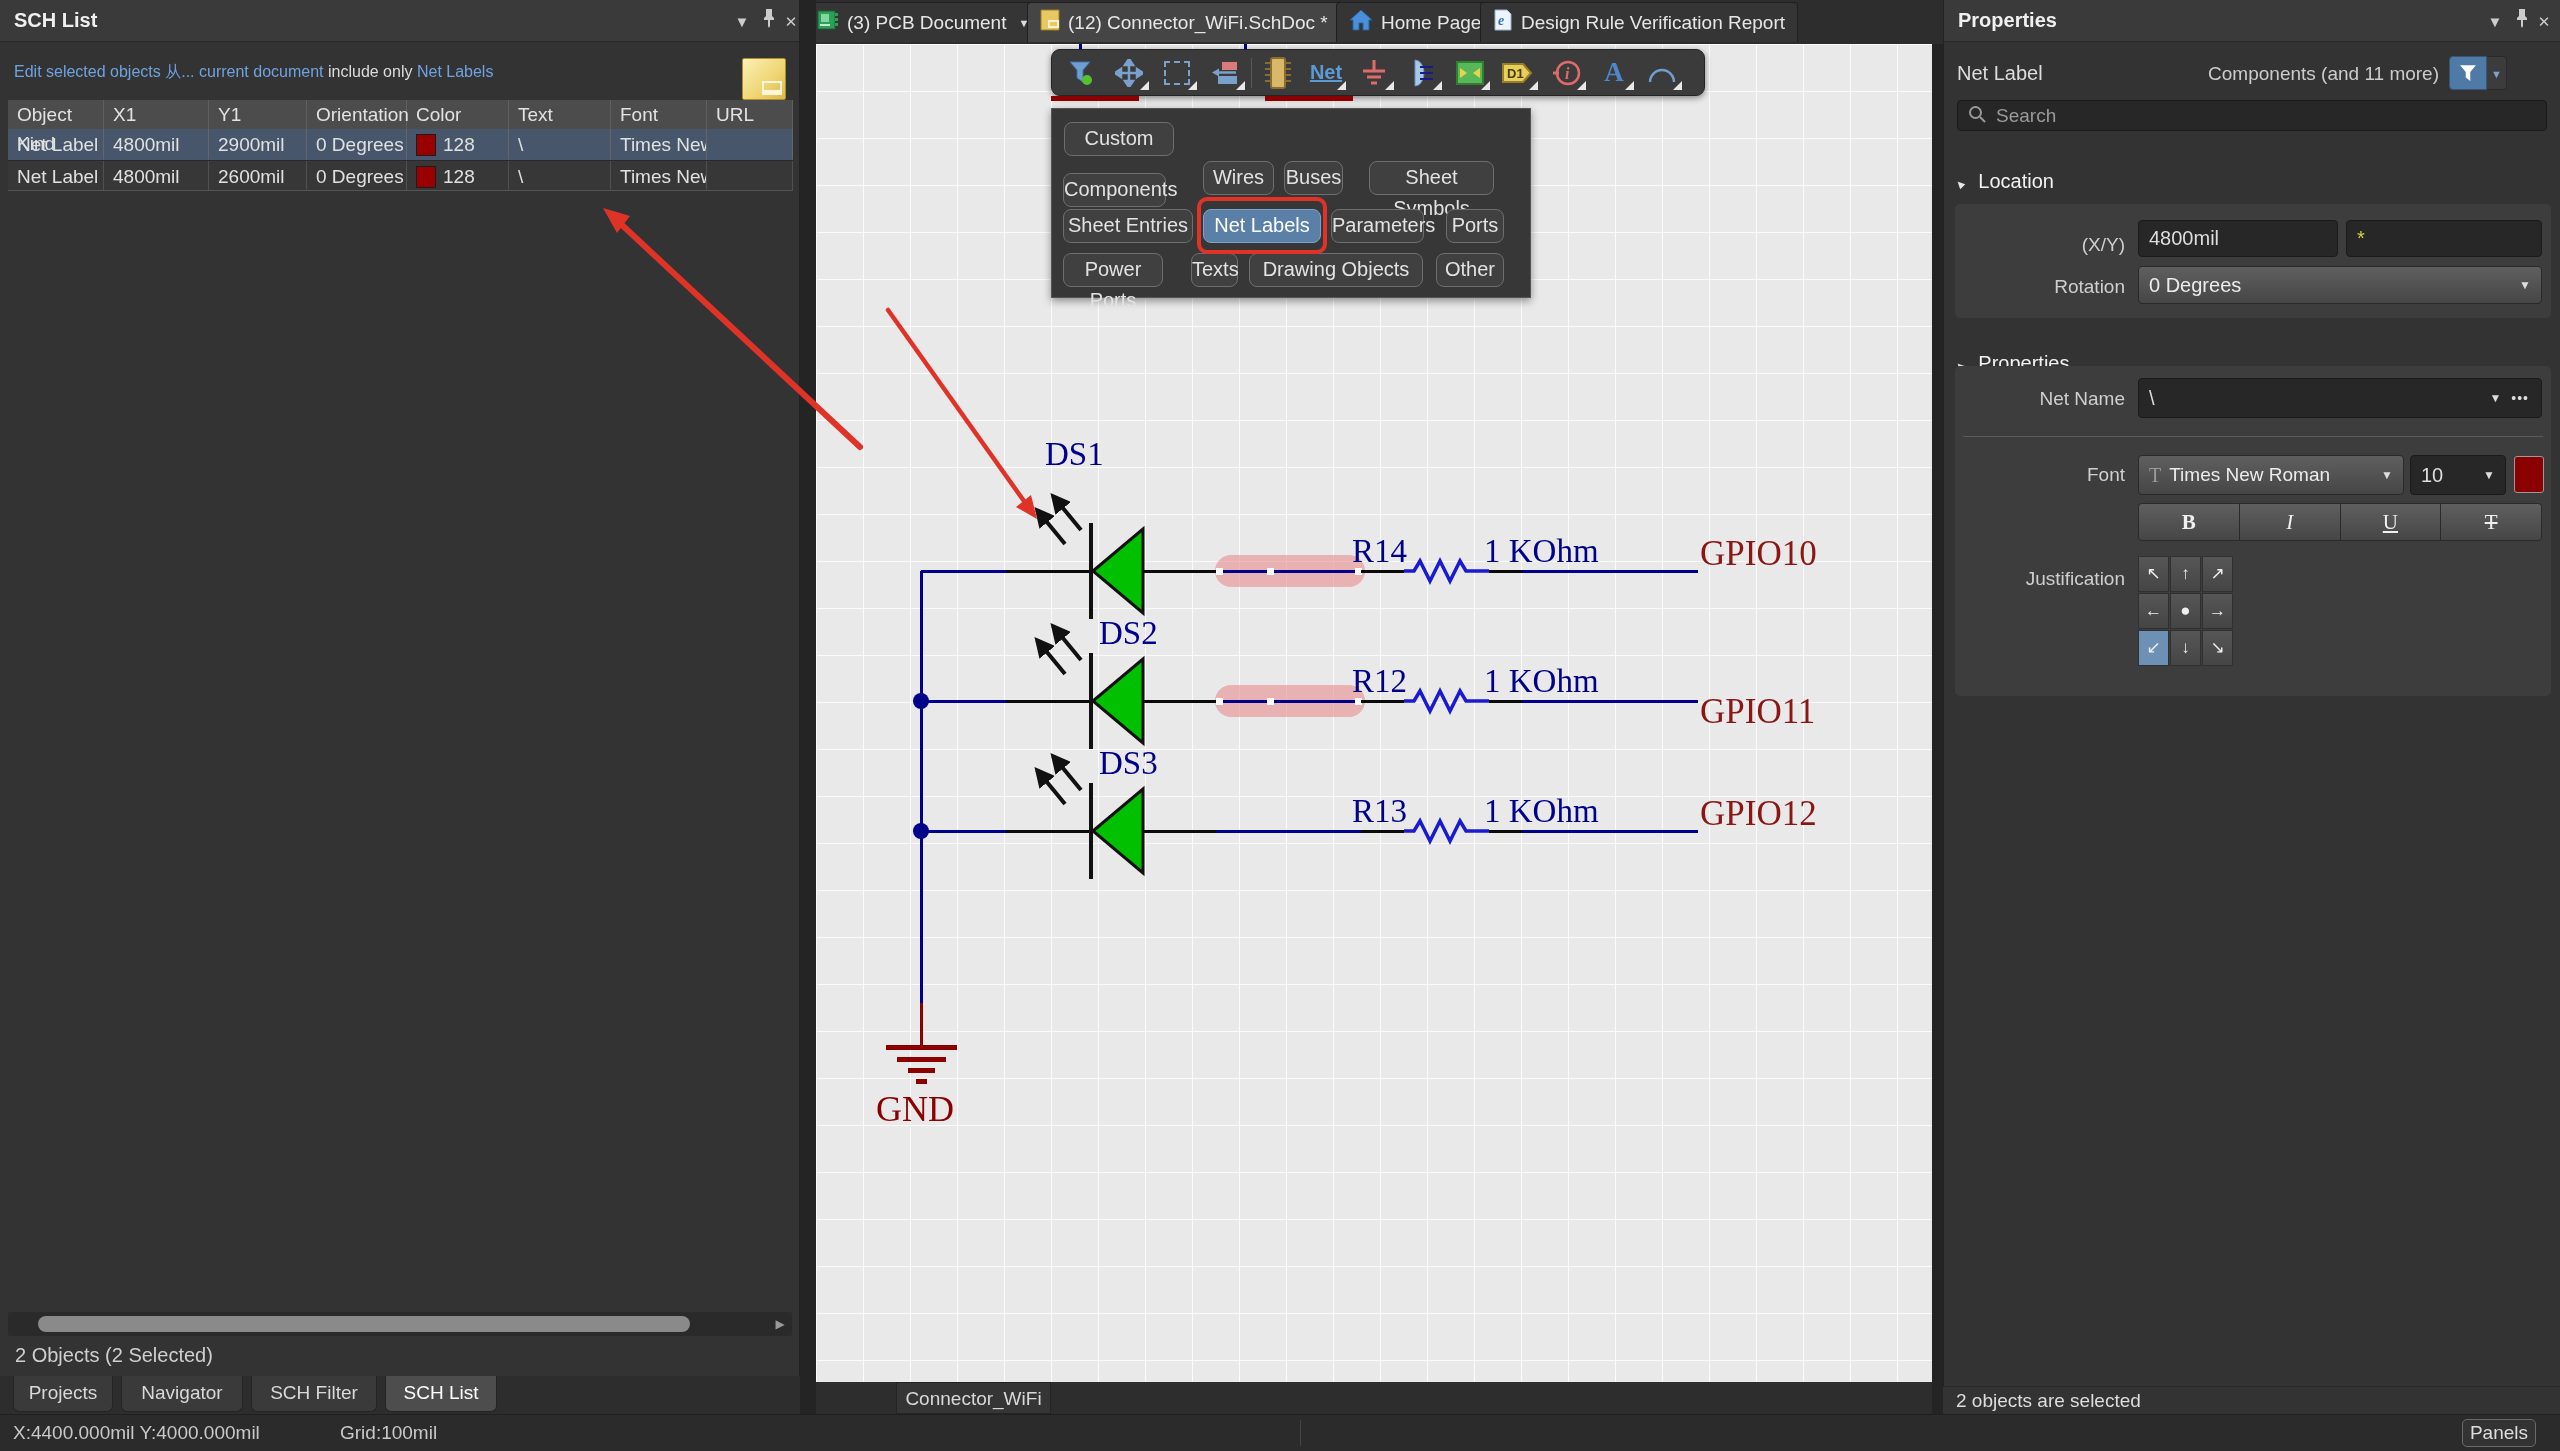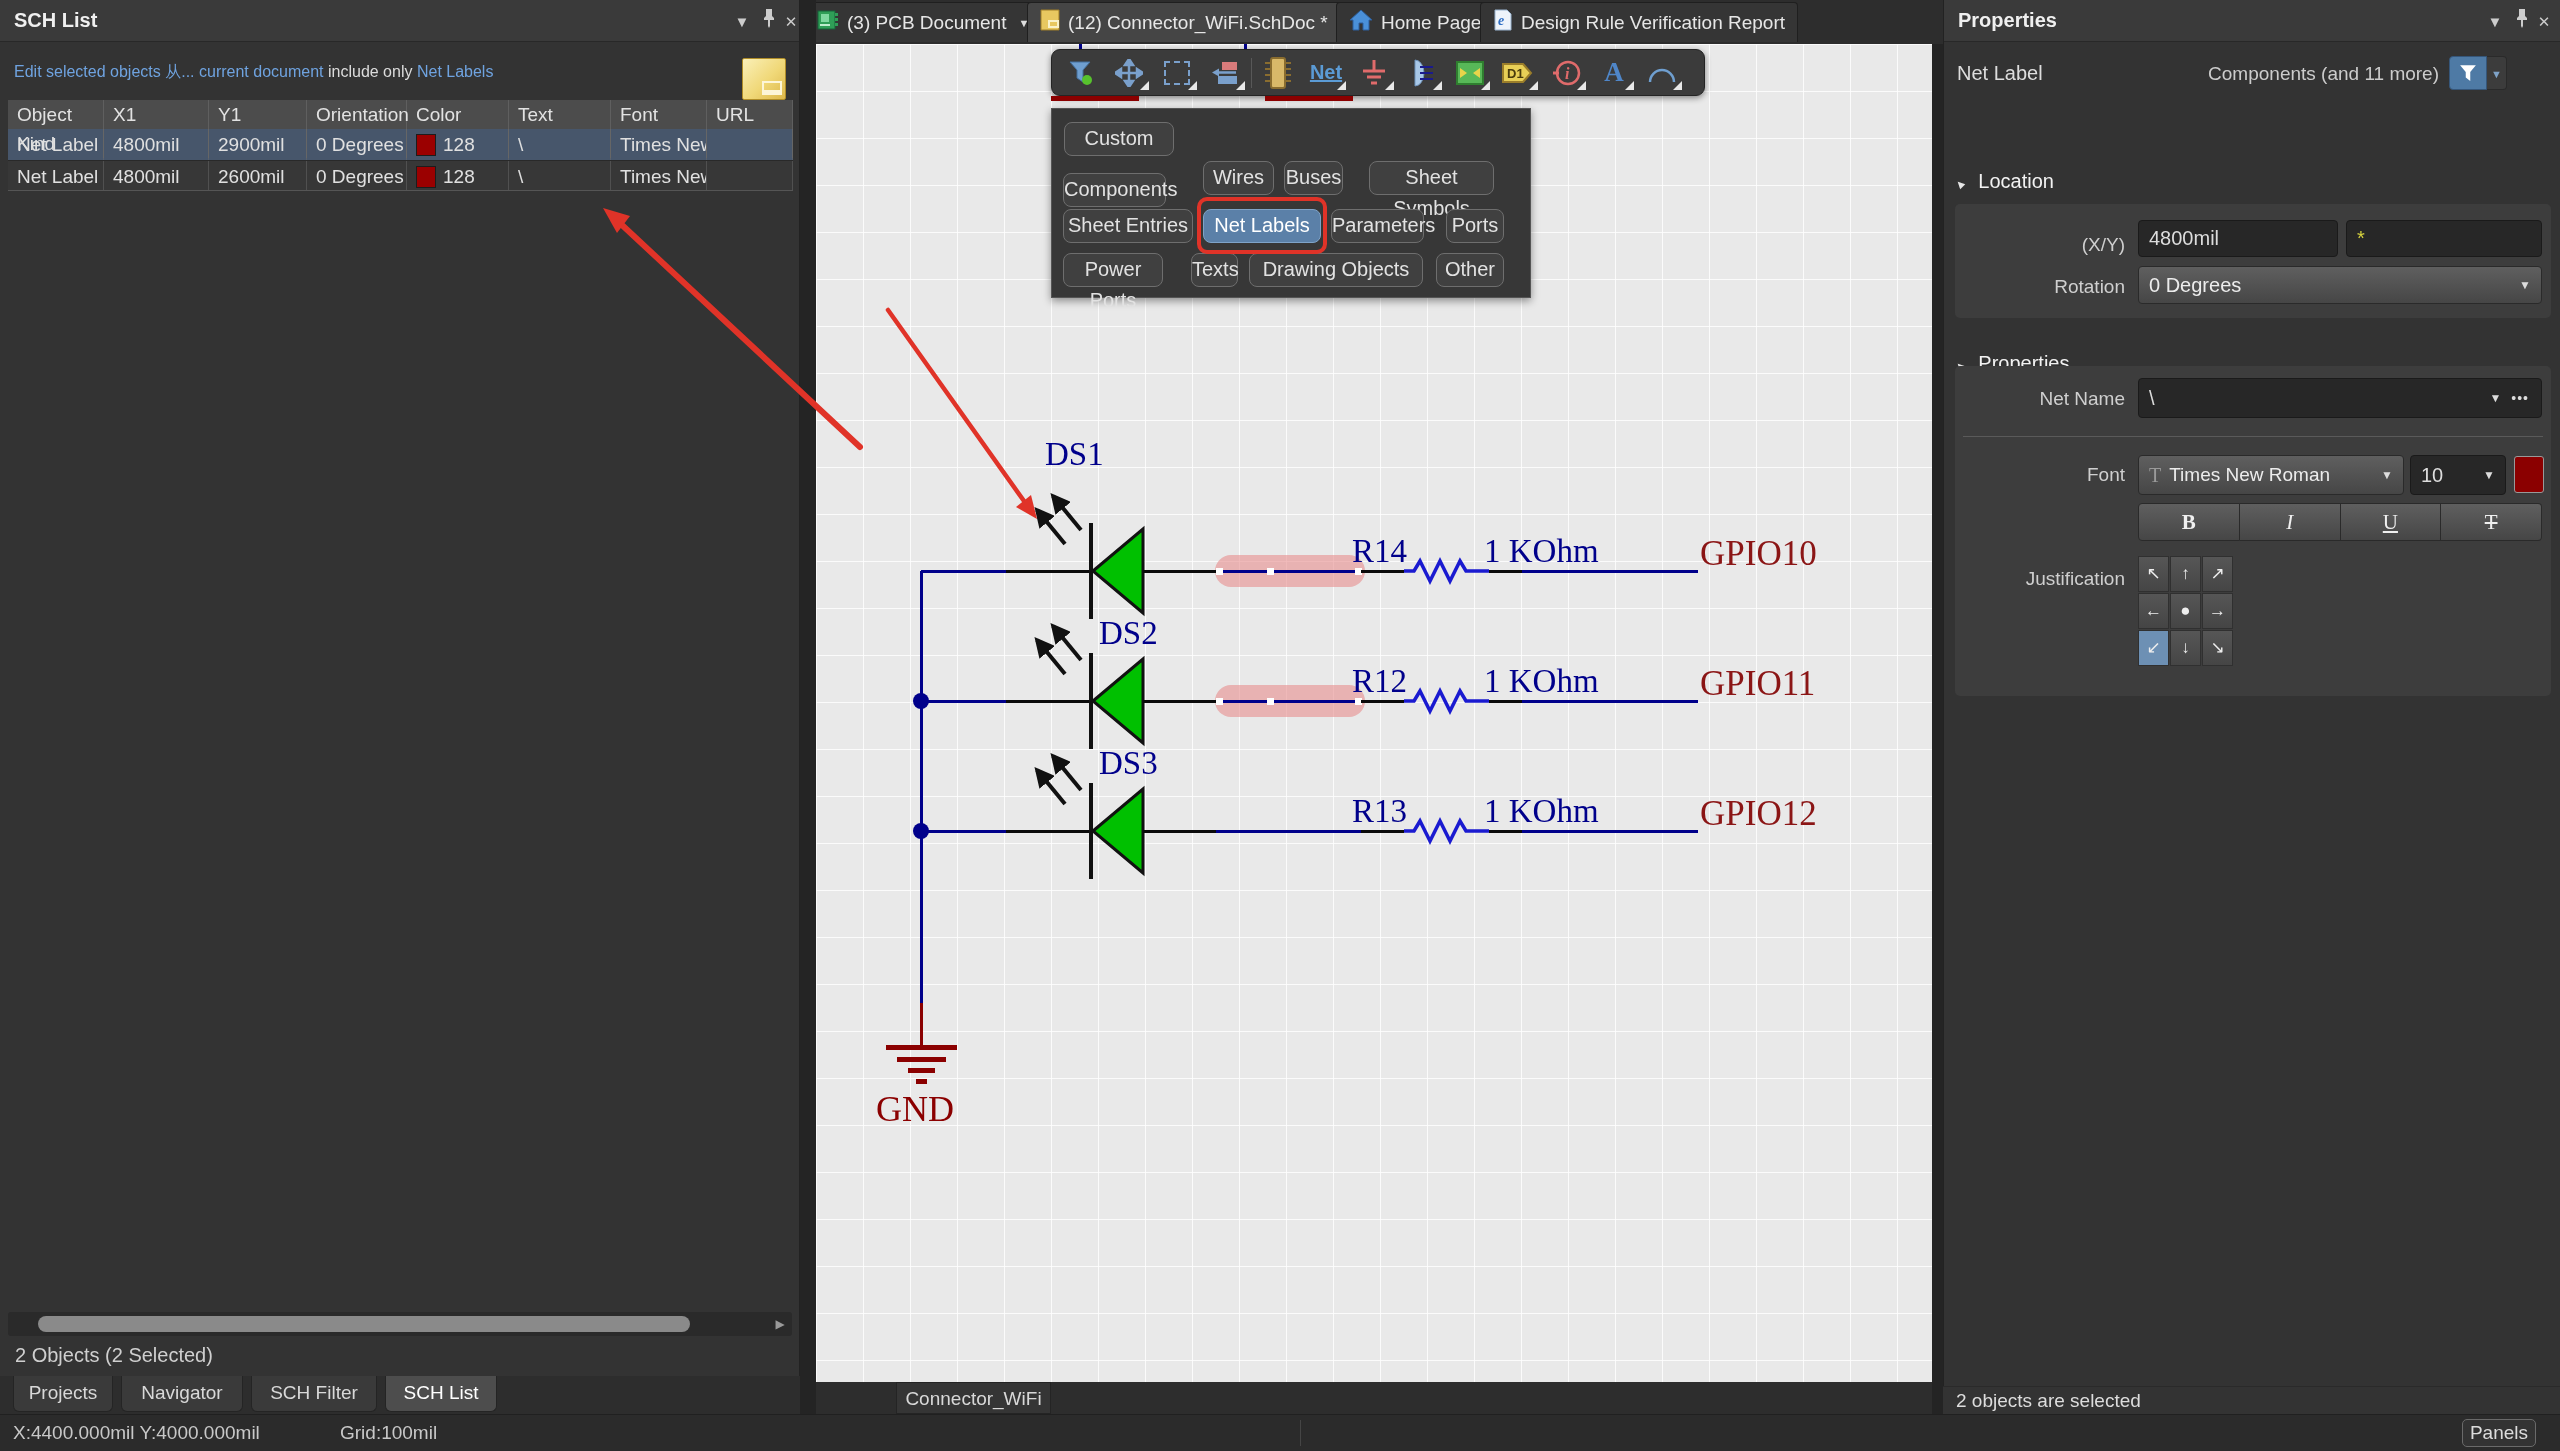--- a/index.html
+++ b/index.html
@@ -305,21 +305,21 @@
     <div class="abs wire blk" style="left:545px; top:656px; width:43px"></div>
     <svg class="abs" style="left:588px; top:643px" width="86" height="28">
       <path d="M0 14 L10 14 L16 4 L26 24 L36 4 L46 24 L56 4 L62 14 L85 14" fill="none" stroke="#1a1ad0" stroke-width="3.5"></path>
     </svg>
     <div class="abs wire blk" style="left:673px; top:656px; width:33px"></div>
     <div class="abs wire navy" style="left:706px; top:656px; width:176px"></div>
     <div class="abs junction" style="left:97px; top:649px"></div>
     <div class="abs sch-serif designator" style="left:283px; top:571px">DS2</div>
     <div class="abs sch-serif designator" style="left:536px; top:619px">R12</div>
     <div class="abs sch-serif designator" style="left:668px; top:619px">1 KOhm</div>
-    <div class="abs sch-serif netlabel" style="left:884px; top:620px">GPIO11</div>
+    <div class="abs sch-serif netlabel" style="left:884px; top:648px">GPIO11</div>
 
     <div class="abs wire navy" style="left:105px; top:786px; width:85px"></div>
     <div class="abs wire blk" style="left:190px; top:786px; width:83px"></div>
     <svg class="abs" style="left:205px; top:692px" width="130" height="150">
       <defs>
           <marker id="ah2" viewBox="0 0 10 10" refX="8" refY="5" markerWidth="5" markerHeight="5" orient="auto">
             <path d="M0 0 L10 5 L0 10 z" fill="#111"></path>
           </marker>
         </defs>
       <line x1="60" y1="54" x2="32" y2="20" stroke="#111" stroke-width="4" marker-end="url(#ah2)"></line>
@@ -489,20 +489,29 @@
     <span class="abs" style="left:240px; top:63px; width:255px; font-size:19px; color:#ccc; text-align:right">Components (and 11 more)</span>
     <div class="abs filter-split" style="left:505px; top:56px">
       <div class="filter-main">
         <svg width="18" height="18" viewBox="0 0 16 16">
             <path d="M1 1h14l-5 6v8l-4-3V7z" fill="#fff"></path>
           </svg>
       </div>
       <div class="filter-dd">▼</div>
     </div>
 
+    <div class="abs search-box" style="left:13px; top:100px; width:590px; height:31px">
+      <span>
+        <svg width="18" height="18" viewBox="0 0 18 18">
+            <circle cx="7.5" cy="7.5" r="5.5" fill="none" stroke="#999" stroke-width="2"></circle>
+            <line x1="12" y1="12" x2="17" y2="17" stroke="#999" stroke-width="2"></line>
+          </svg>
+      </span>
+      <span class="search-ph">Search</span>
+    </div>
 
     <div class="abs" style="left:10px; top:170px">
       <span class="sec-tri">▲</span>
       <span class="sec-hdr">Location</span>
     </div>
     <div class="abs groupbox" style="left:11px; top:204px; width:596px; height:114px">
       <span class="abs pp-label" style="left:80px; top:30px; width:90px">(X/Y)</span>
       <div class="abs inputbox" style="left:183px; top:16px; width:200px; height:37px">
         <span>4800mil</span>
       </div>

